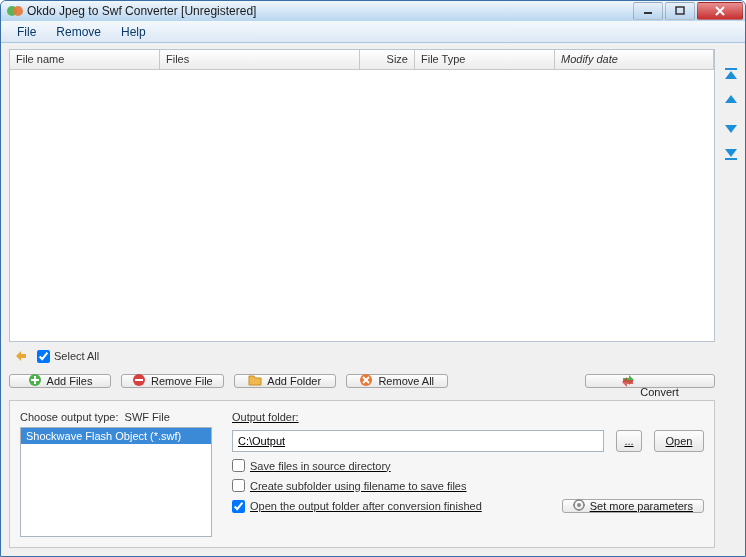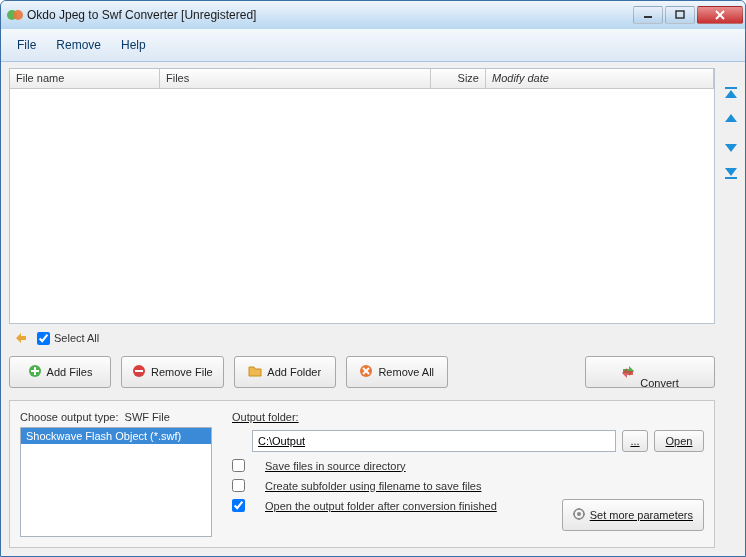--- a/index.html
+++ b/index.html
@@ -1,30 +1,30 @@
 <!DOCTYPE html>
 <html><head>
 <meta charset="utf-8">
 <style>
 * { box-sizing: border-box; margin: 0; padding: 0; font-family: Tahoma, Arial, sans-serif; font-size: 11px; }
 body { background: #fff; width: 746px; height: 557px; overflow: hidden; }
 
 .window { width: 746px; height: 557px; background: linear-gradient(to bottom, #93c5f0 0%, #7bb8e8 100%); border: 1px solid #3a6ea5; border-radius: 6px 6px 0 0; display: flex; flex-direction: column; }
 
-.titlebar { height: 28px; display: flex; align-items: center; padding: 0 2px 0 6px; background: linear-gradient(to bottom, #f0f6fc 0%, #d4e6f7 50%, #b8d7f0 100%); border-radius: 5px 5px 0 0; }
+.titlebar { height: 20px; display: flex; align-items: center; padding: 0 2px 0 6px; background: linear-gradient(to bottom, #f0f6fc 0%, #d4e6f7 50%, #b8d7f0 100%); border-radius: 5px 5px 0 0; }
 .titlebar .app-icon { width: 16px; height: 16px; margin-right: 4px; }
 .titlebar .title { flex: 1; color: #1a1a1a; font-size: 12px; }
 .titlebar .win-controls { display: flex; gap: 2px; }
 .win-btn { width: 30px; height: 18px; border-radius: 2px; display: flex; align-items: center; justify-content: center; cursor: pointer; border: 1px solid rgba(0,0,0,0.2); }
 .win-min { background: linear-gradient(to bottom, #e8f0fa, #b8d4ed); }
 .win-max { background: linear-gradient(to bottom, #e8f0fa, #b8d4ed); }
 .win-close { background: linear-gradient(to bottom, #e89090, #c83030); width: 46px; }
 .win-close svg { stroke: #fff; }
 
-.menubar { height: 33px; display: flex; align-items: center; padding: 0 8px; background: linear-gradient(to bottom, #f4f8fc, #dce8f5); gap: 4px; border-bottom: 1px solid #a8c4e0; }
+.menubar { height: 22px; display: flex; align-items: center; padding: 0 8px; background: linear-gradient(to bottom, #f4f8fc, #dce8f5); gap: 4px; border-bottom: 1px solid #a8c4e0; }
 .menubar span { padding: 2px 8px; color: #0a3a6a; cursor: pointer; font-size: 12px; }
 
 .client { flex: 1; background: #f0f0f0; padding: 6px 30px 8px 8px; display: flex; flex-direction: column; gap: 4px; position: relative; }
 
 .side-arrows { position: absolute; right: 6px; top: 24px; display: flex; flex-direction: column; gap: 10px; }
 .side-arrows .arrow { width: 16px; height: 16px; cursor: pointer; }
 
 .table-box { border: 1px solid #b8c4d0; background: #fff; flex: 1; display: flex; flex-direction: column; min-height: 230px; }
 .table-head { display: flex; background: linear-gradient(to bottom, #fefefe, #ececec); border-bottom: 1px solid #c8c8c8; height: 20px; }
 .th { padding: 3px 6px; border-right: 1px solid #c8c8c8; color: #333; white-space: nowrap; overflow: hidden; }
@@ -33,37 +33,37 @@
 .th.size { width: 55px; text-align: right; }
 .th.type { width: 140px; }
 .th.date { flex: 1; font-style: italic; }
 .table-body { flex: 1; background: #fff; }
 
 .selectall-row { display: flex; align-items: center; gap: 8px; padding: 2px 0 4px 4px; }
 .up-arrow { width: 16px; height: 16px; }
 .selectall-row label { color: #333; display: flex; align-items: center; gap: 4px; }
 
 .action-row { display: flex; gap: 10px; padding: 2px 0 8px 0; align-items: center; }
-.btn { height: 32px; min-width: 102px; background: linear-gradient(to bottom, #fdfdfd, #e8e8e8); border: 1px solid #a8a8a8; border-radius: 3px; display: inline-flex; align-items: center; justify-content: center; gap: 5px; cursor: pointer; padding: 0 10px; color: #222; }
+.btn { height: 14px; min-width: 102px; background: linear-gradient(to bottom, #fdfdfd, #e8e8e8); border: 1px solid #a8a8a8; border-radius: 3px; display: inline-flex; align-items: center; justify-content: center; gap: 5px; cursor: pointer; padding: 0 10px; color: #222; }
 .btn strong { font-weight: normal; margin-top: 22px; }
 .btn-small { min-width: 26px; padding: 0 6px; height: 22px; }
 .btn-convert { min-width: 130px; margin-left: auto; }
 
 .bottom-panel { border: 1px solid #c8c8c8; background: #f6f6f6; padding: 10px; display: flex; gap: 20px; }
 .left-col { width: 192px; display: flex; flex-direction: column; gap: 4px; }
 .left-col .lbl { color: #333; }
 .type-list { height: 110px; border: 1px solid #a8b4c0; background: #fff; overflow: auto; }
 .type-item { padding: 2px 5px; color: #fff; background: #3a8ad8; }
 
 .right-col { flex: 1; display: flex; flex-direction: column; gap: 7px; text-decoration: underline; }
 .right-col .lbl { color: #333; }
-.folder-row { display: flex; gap: 6px; align-items: center; margin-left: 20px; }
+.folder-row { display: flex; gap: 12px; align-items: center; }
 .folder-row input[type="text"] { flex: 1; height: 22px; border: 1px solid #a8b4c0; padding: 2px 5px; background: #fff; }
-.chk-row { display: flex; align-items: center; gap: 20px; color: #333; }
-.right-col .bottom-row { display: flex; justify-content: space-between; align-items: flex-start; }
+.chk-row { display: flex; align-items: center; gap: 5px; color: #333; }
+.right-col .bottom-row { display: flex; justify-content: space-between; align-items: center; }
 .more-btn { min-width: 140px; }
 
 input[type="checkbox"] { width: 13px; height: 13px; }
 </style>
 </head>
 <body>
 
 <div class="window">
 
   <div class="titlebar">
@@ -117,20 +117,21 @@
             <path d="M8 12 L14 4 L2 4 Z" fill="#1e90d8"></path>
             <rect x="2" y="13" width="12" height="2" fill="#1e90d8"></rect>
           </svg></span>
     </div>
 
     <div class="table-box">
       <div class="table-head">
         <div class="th name">File name</div>
         <div class="th path">Files</div>
         <div class="th size">Size</div>
+        <div class="th type">File Type</div>
         <div class="th date">Modify date</div>
       </div>
       <div class="table-body"></div>
     </div>
 
     <div class="selectall-row">
       <span class="up-arrow"><svg viewBox="0 0 16 16">
             <path d="M3 14 L3 7 L7 7 L7 2 L14 9 L9 9 L9 14 Z" fill="none"></path>
             <path d="M2 12 L7 12 L7 8 L3 8 L9 2 L9 6 L14 6" fill="none"></path>
             <path d="M8 3 L13 8 L10 8 L10 13 L6 13 L6 8 L3 8 Z" fill="#e8a838" transform="rotate(-90 8 8)"></path>

